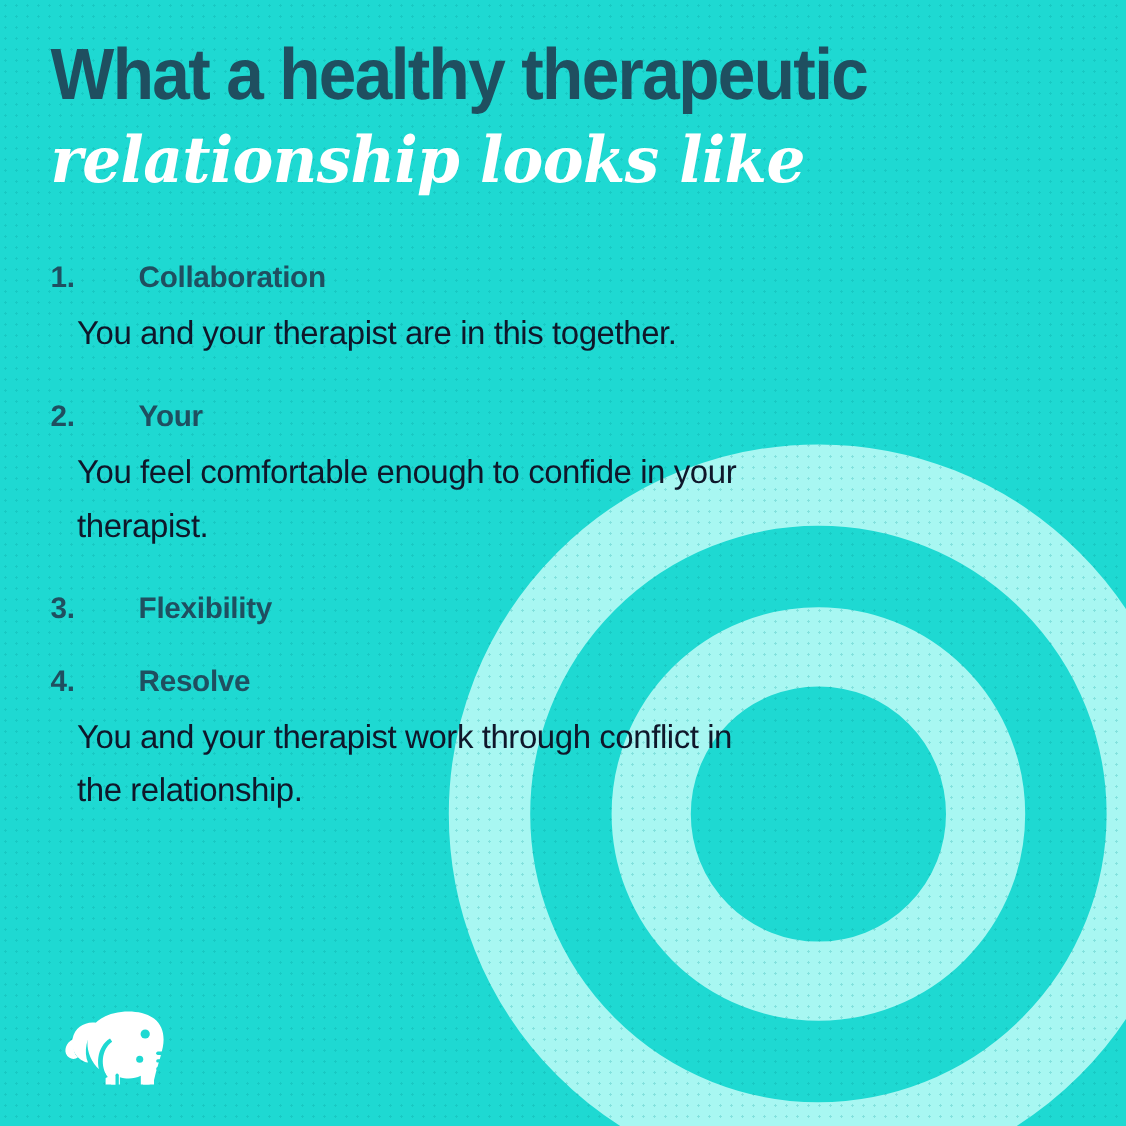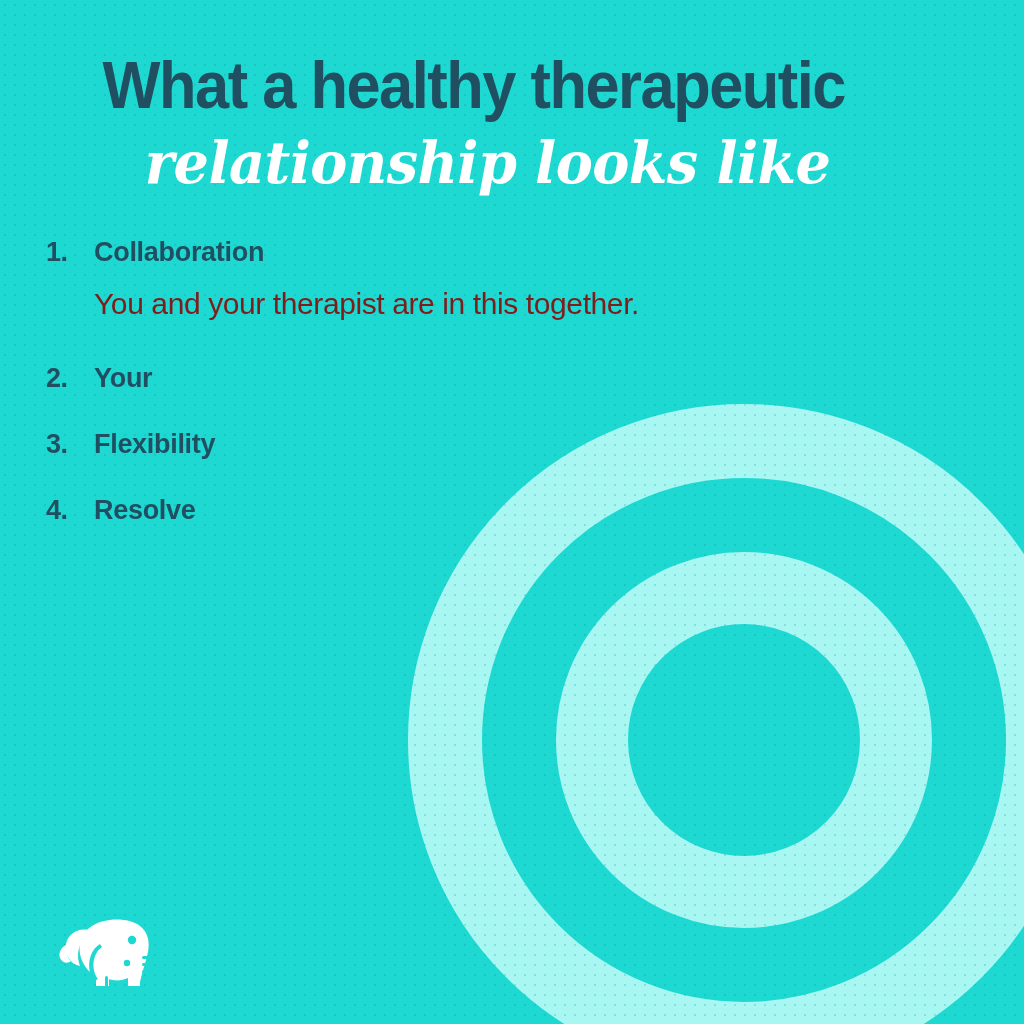--- a/index.html
+++ b/index.html
@@ -65,24 +65,23 @@
     top: 148px;
     width: 376px;
     height: 376px;
     border-width: 72px;
   }
 
   
   #title-block {
     position: absolute;
     left: 46px;
-    top: 52px;
+    top: 34px;
     width: 920px;
     z-index: 5;
-    text-align: center;
   }
   #title-line-1 {
     margin: 0;
     font-family: "Liberation Sans", sans-serif;
     font-weight: bold;
     font-size: 66px;
     line-height: 1.02;
     letter-spacing: -1.6px;
     color: #1F4F60;
     transform: scaleX(0.93);
@@ -131,29 +130,30 @@
     color: #1F4F60;
     letter-spacing: -0.4px;
   }
   .item-title {
     font-family: "Liberation Sans", sans-serif;
     font-weight: bold;
     font-size: 27px;
     line-height: 1.1;
     color: #1F4F60;
     letter-spacing: -0.3px;
+    margin-left: 32px;
   }
   .item-body {
-    margin-left: 48px;
+    margin-left: 24px;
     margin-top: 12px;
     font-family: "Liberation Sans", sans-serif;
     font-weight: normal;
     font-size: 30px;
     line-height: 1.62;
-    color: #7f1d1d;
+    color: #0f172a;
     letter-spacing: -0.4px;
     max-width: 640px;
   }
 
   
   #logo {
     position: absolute;
     left: 58px;
     top: 916px;
     width: 96px;
@@ -191,34 +191,36 @@
         <span class="item-title">Collaboration</span>
       </div>
       <div class="item-body">You and your therapist are in this together.</div>
     </div>
 
     <div class="list-item">
       <div class="item-head">
         <span class="item-number">2.</span>
         <span class="item-title">Your</span>
       </div>
+      <div class="item-body">You feel comfortable enough to confide in your therapist.</div>
     </div>
 
     <div class="list-item">
       <div class="item-head">
         <span class="item-number">3.</span>
         <span class="item-title">Flexibility</span>
       </div>
     </div>
 
     <div class="list-item">
       <div class="item-head">
         <span class="item-number">4.</span>
         <span class="item-title">Resolve</span>
       </div>
+      <div class="item-body">You and your therapist work through conflict in the relationship.</div>
     </div>
 
   </div>
 
   <div id="logo">
     <svg viewBox="0 0 96 74" xmlns="http://www.w3.org/2000/svg" aria-hidden="true">
       <g fill="#FFFFFF">
 
         <path d="M34 10
                  C46 2, 70 1, 82 10

